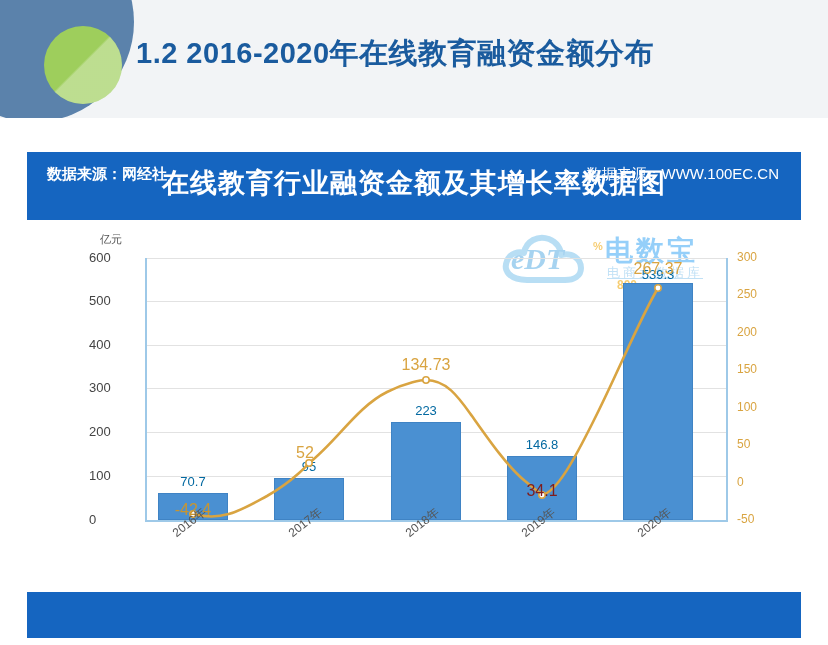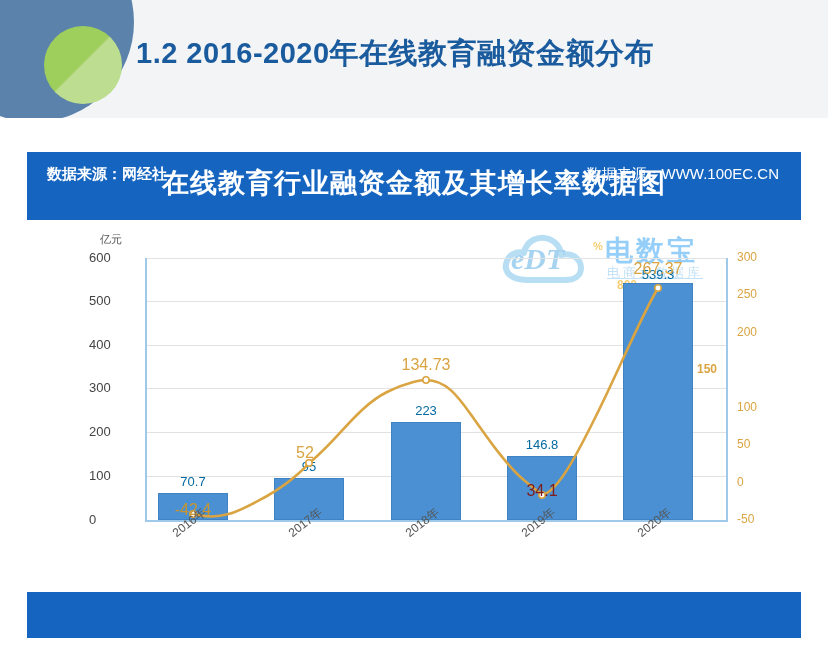--- a/index.html
+++ b/index.html
@@ -207,21 +207,21 @@
     <div class="ytick" style="left:62px;top:81px;">500</div>
     <div class="ytick" style="left:62px;top:125px;">400</div>
     <div class="ytick" style="left:62px;top:168px;">300</div>
     <div class="ytick" style="left:62px;top:212px;">200</div>
     <div class="ytick" style="left:62px;top:256px;">100</div>
     <div class="ytick" style="left:62px;top:300px;">0</div>
 
     <div class="y2tick" style="left:710px;top:38px;">300</div>
     <div class="y2tick" style="left:710px;top:75px;">250</div>
     <div class="y2tick" style="left:710px;top:113px;">200</div>
-    <div class="y2tick" style="left:670px;top:150px;font-weight:bold;">150</div>
+    <div class="y2tick" style="left:710px;top:150px;">150</div>
     <div class="y2tick" style="left:710px;top:188px;">100</div>
     <div class="y2tick" style="left:710px;top:225px;">50</div>
     <div class="y2tick" style="left:710px;top:263px;">0</div>
     <div class="y2tick" style="left:710px;top:300px;">-50</div>
 
     <div class="axis-line" style="left:118px;top:300px;width:582px;height:2px;"></div>
     <div class="axis-line" style="left:118px;top:38px;width:2px;height:264px;"></div>
     <div class="axis-line" style="left:699px;top:38px;width:2px;height:264px;"></div>
 
     <div class="bar" style="left:131px;top:273px;width:70px;height:27px;"></div>

